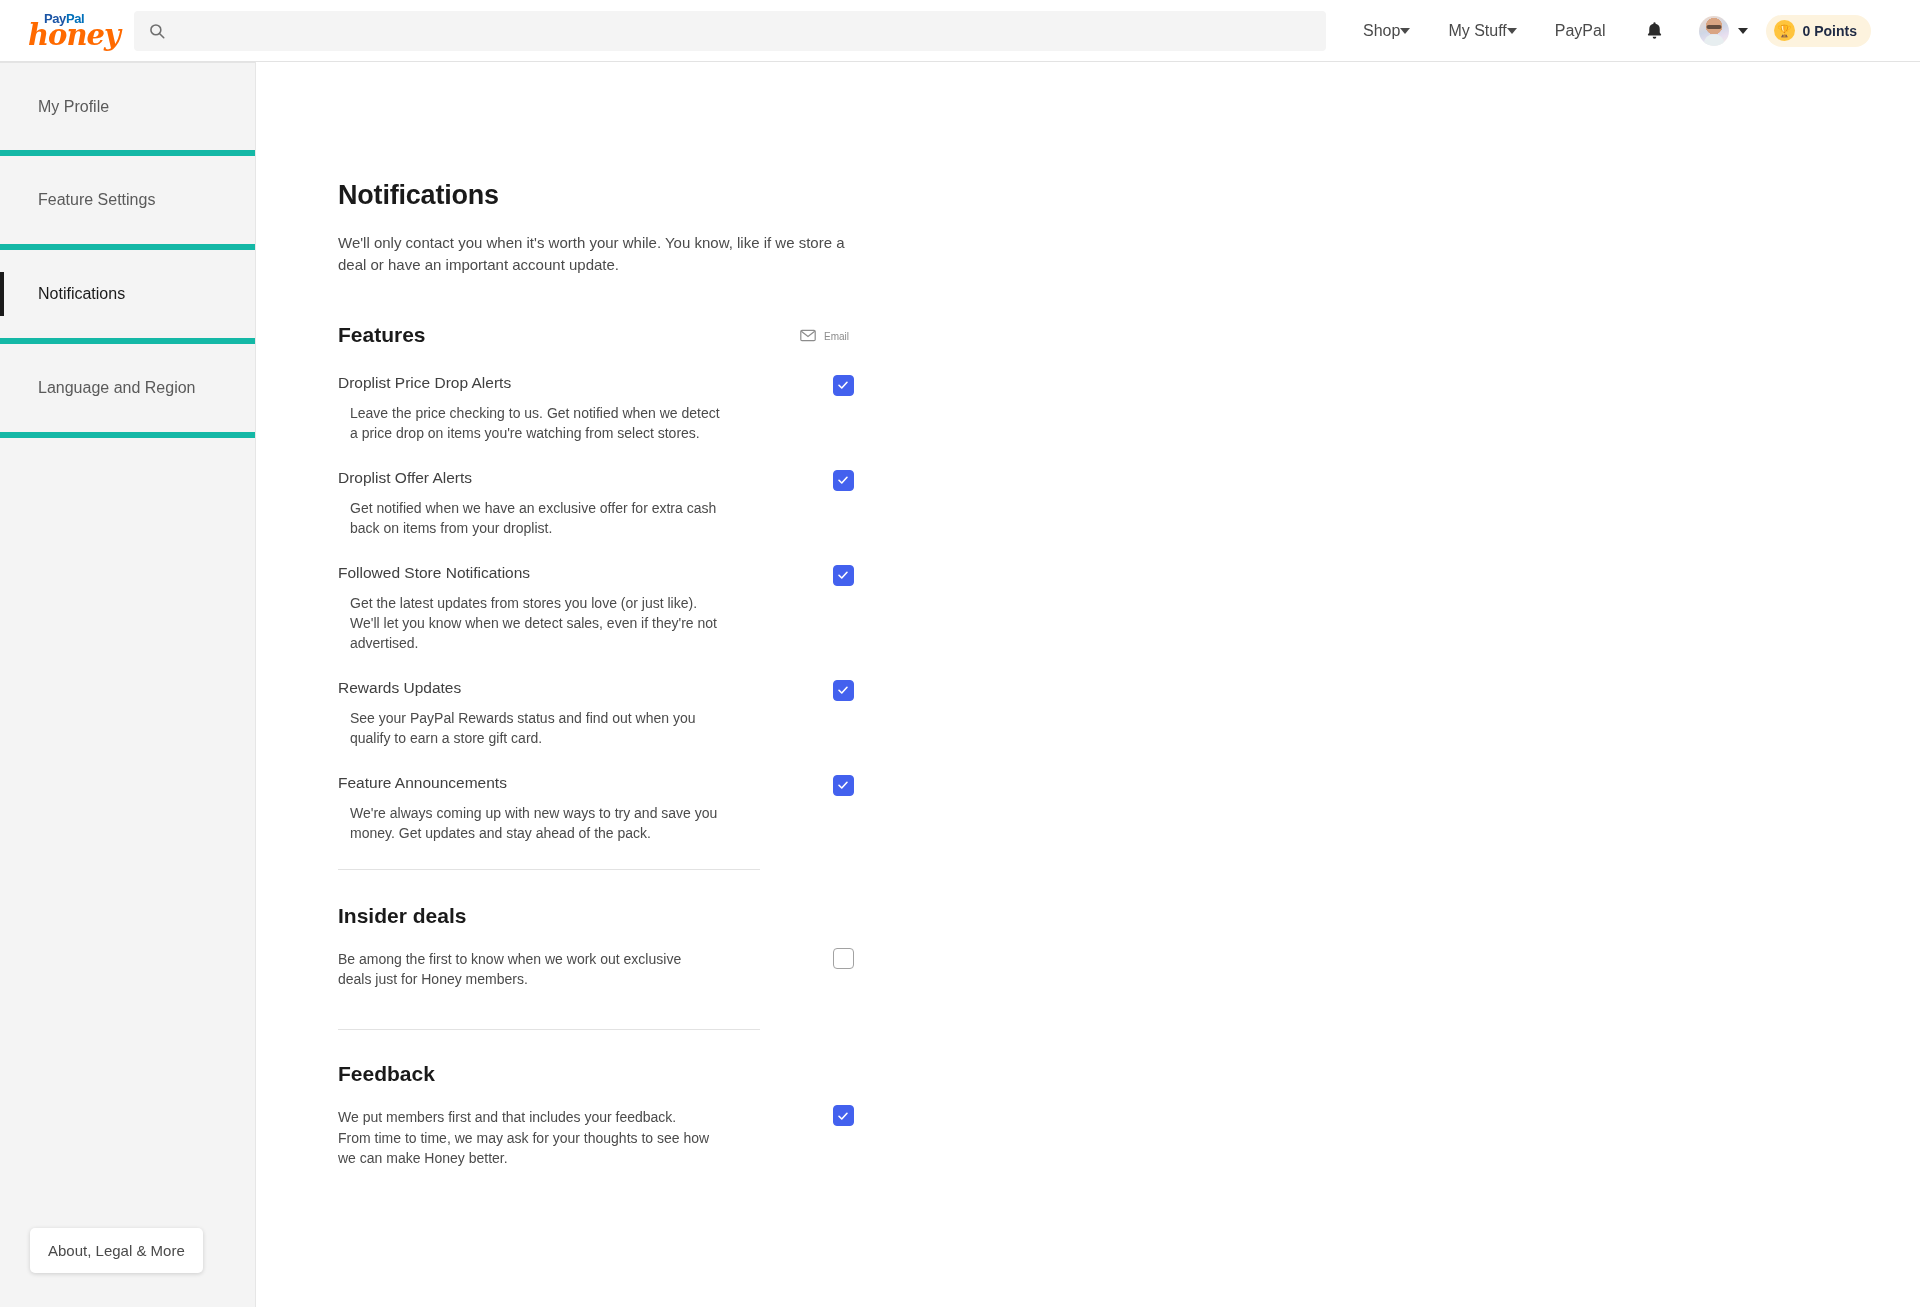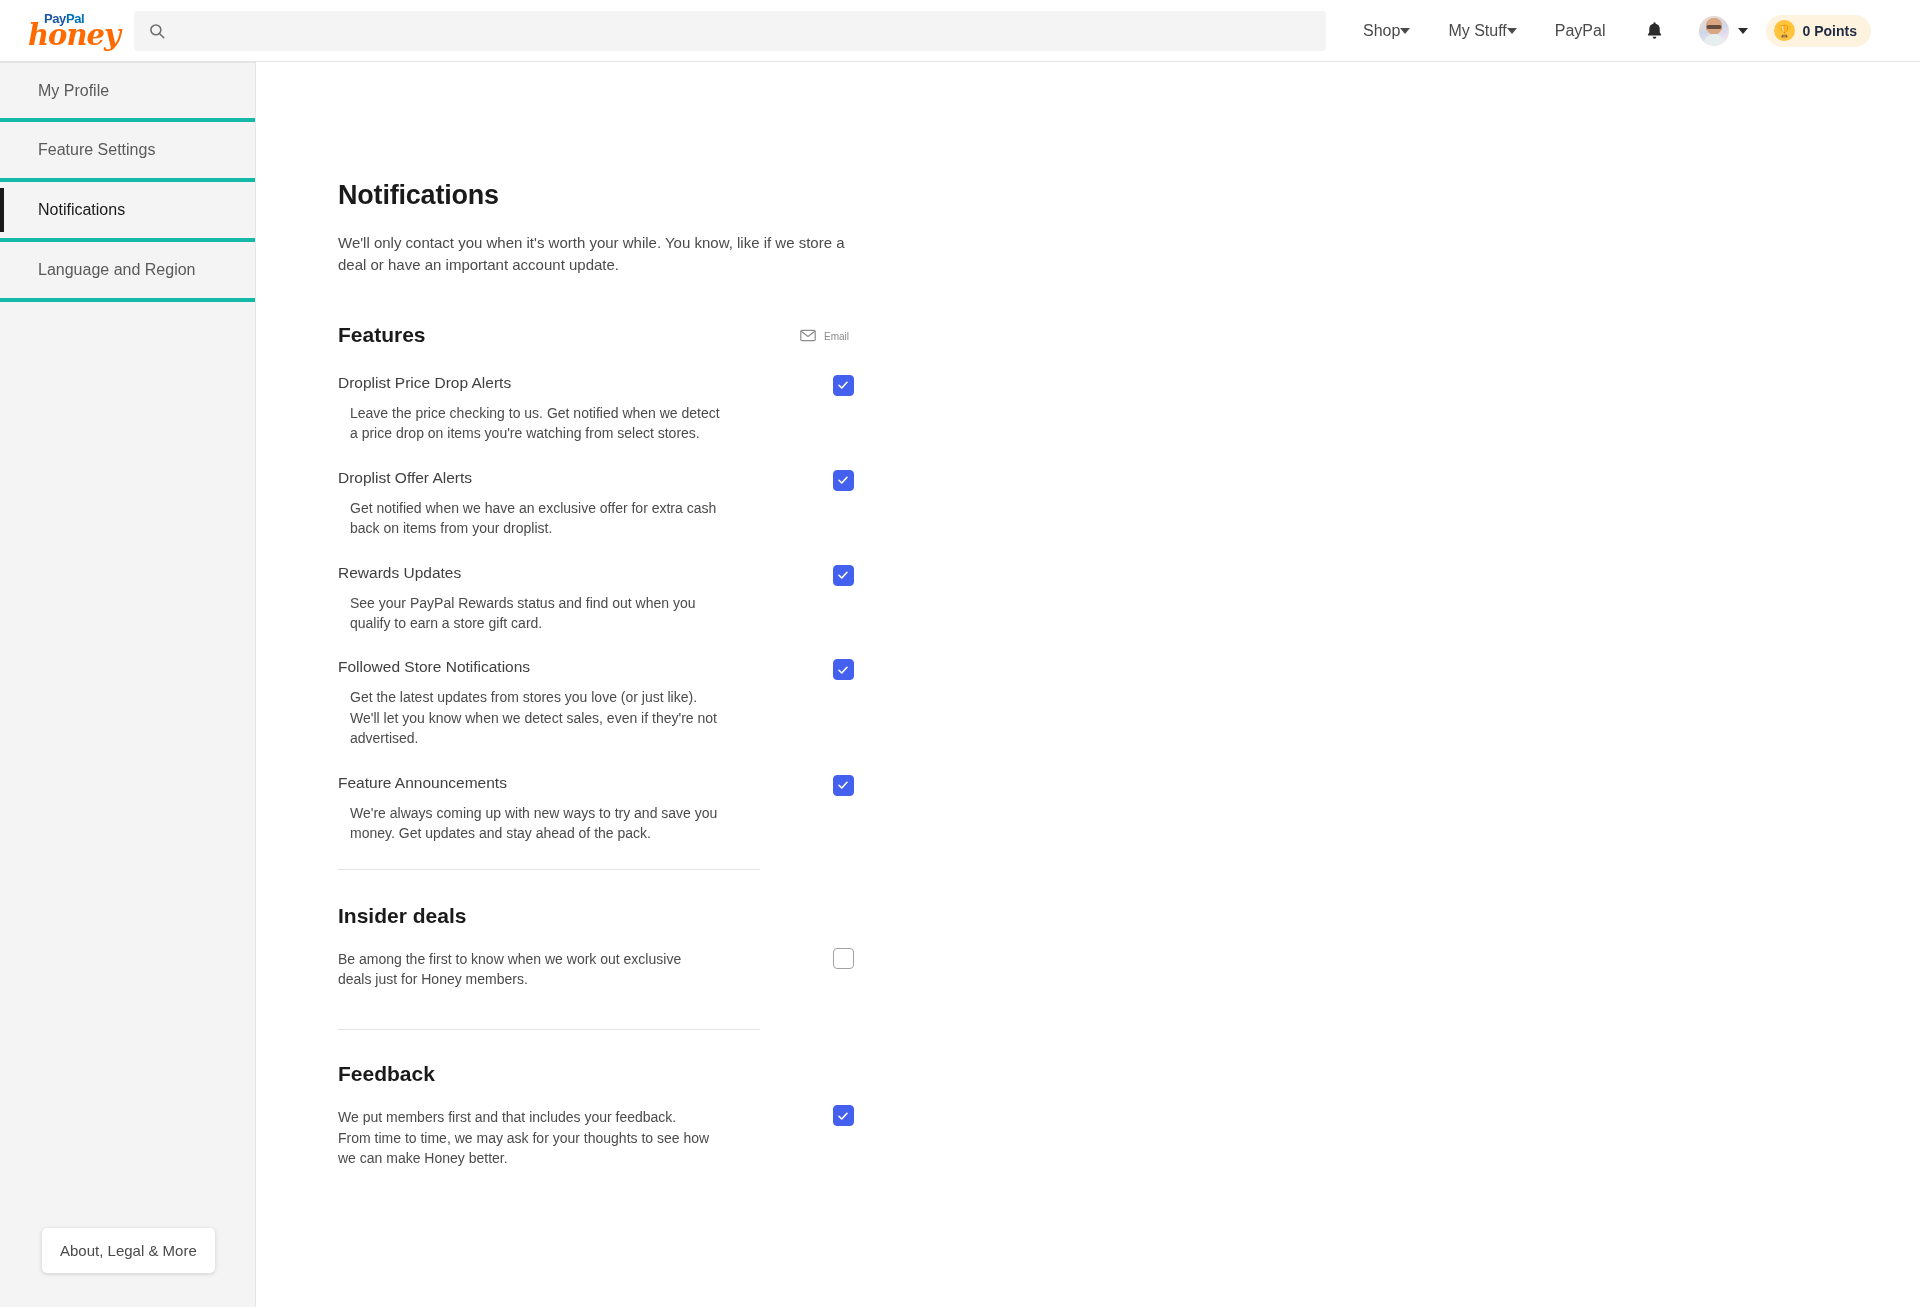--- a/index.html
+++ b/index.html
@@ -153,44 +153,44 @@
   .body-wrap { display: flex; height: 1245px; }
 
   .sidebar {
     width: 256px;
     flex: 0 0 256px;
     background: #f4f4f4;
     border-right: 1px solid #e6e6e6;
     position: relative;
   }
   .side-item {
-    height: 60px;
+    height: 94px;
     display: flex;
     align-items: center;
     padding-left: 38px;
     font-size: 16px;
     color: #5a5a5a;
-    border-bottom: 4px solid #14b8a6;
+    border-bottom: 6px solid #14b8a6;
     cursor: pointer;
     position: relative;
   }
   .side-item.active { color: #1a1a1a; }
   .side-item.active::before {
     content: "";
     position: absolute;
     left: 0; top: 50%;
     transform: translateY(-50%);
     width: 4px; height: 44px;
     background: #1a1a1a;
   }
   .side-item:first-child { border-top: 1px solid #e4e4e4; }
 
   .about-card {
     position: absolute;
-    left: 42px;
+    left: 30px;
     bottom: 34px;
     background: #ffffff;
     border-radius: 5px;
     box-shadow: 0 1px 4px rgba(0,0,0,0.16);
     padding: 14px 18px;
     font-size: 15px;
     color: #4a4a4a;
     cursor: pointer;
     white-space: nowrap;
   }
@@ -421,36 +421,36 @@
           <div class="checkbox on">
             <svg class="tick" viewBox="0 0 24 24" fill="none" stroke="#ffffff" stroke-width="3.2" stroke-linecap="round" stroke-linejoin="round">
                 <polyline points="4,12.5 9.5,18 20,6.5"></polyline>
               </svg>
           </div>
         </div>
       </div>
 
       <div class="row">
         <div class="row-text">
-          <div class="row-title">Rewards Updates</div>
-          <div class="row-desc">See your PayPal Rewards status and find out when you qualify to earn a store gift card.</div>
+          <div class="row-title">Followed Store Notifications</div>
+          <div class="row-desc">Get the latest updates from stores you love (or just like). We'll let you know when we detect sales, even if they're not advertised.</div>
         </div>
         <div class="cb-cell">
           <div class="checkbox on">
             <svg class="tick" viewBox="0 0 24 24" fill="none" stroke="#ffffff" stroke-width="3.2" stroke-linecap="round" stroke-linejoin="round">
                 <polyline points="4,12.5 9.5,18 20,6.5"></polyline>
               </svg>
           </div>
         </div>
       </div>
 
       <div class="row">
         <div class="row-text">
-          <div class="row-title">Followed Store Notifications</div>
-          <div class="row-desc">Get the latest updates from stores you love (or just like). We'll let you know when we detect sales, even if they're not advertised.</div>
+          <div class="row-title">Rewards Updates</div>
+          <div class="row-desc">See your PayPal Rewards status and find out when you qualify to earn a store gift card.</div>
         </div>
         <div class="cb-cell">
           <div class="checkbox on">
             <svg class="tick" viewBox="0 0 24 24" fill="none" stroke="#ffffff" stroke-width="3.2" stroke-linecap="round" stroke-linejoin="round">
                 <polyline points="4,12.5 9.5,18 20,6.5"></polyline>
               </svg>
           </div>
         </div>
       </div>
 

